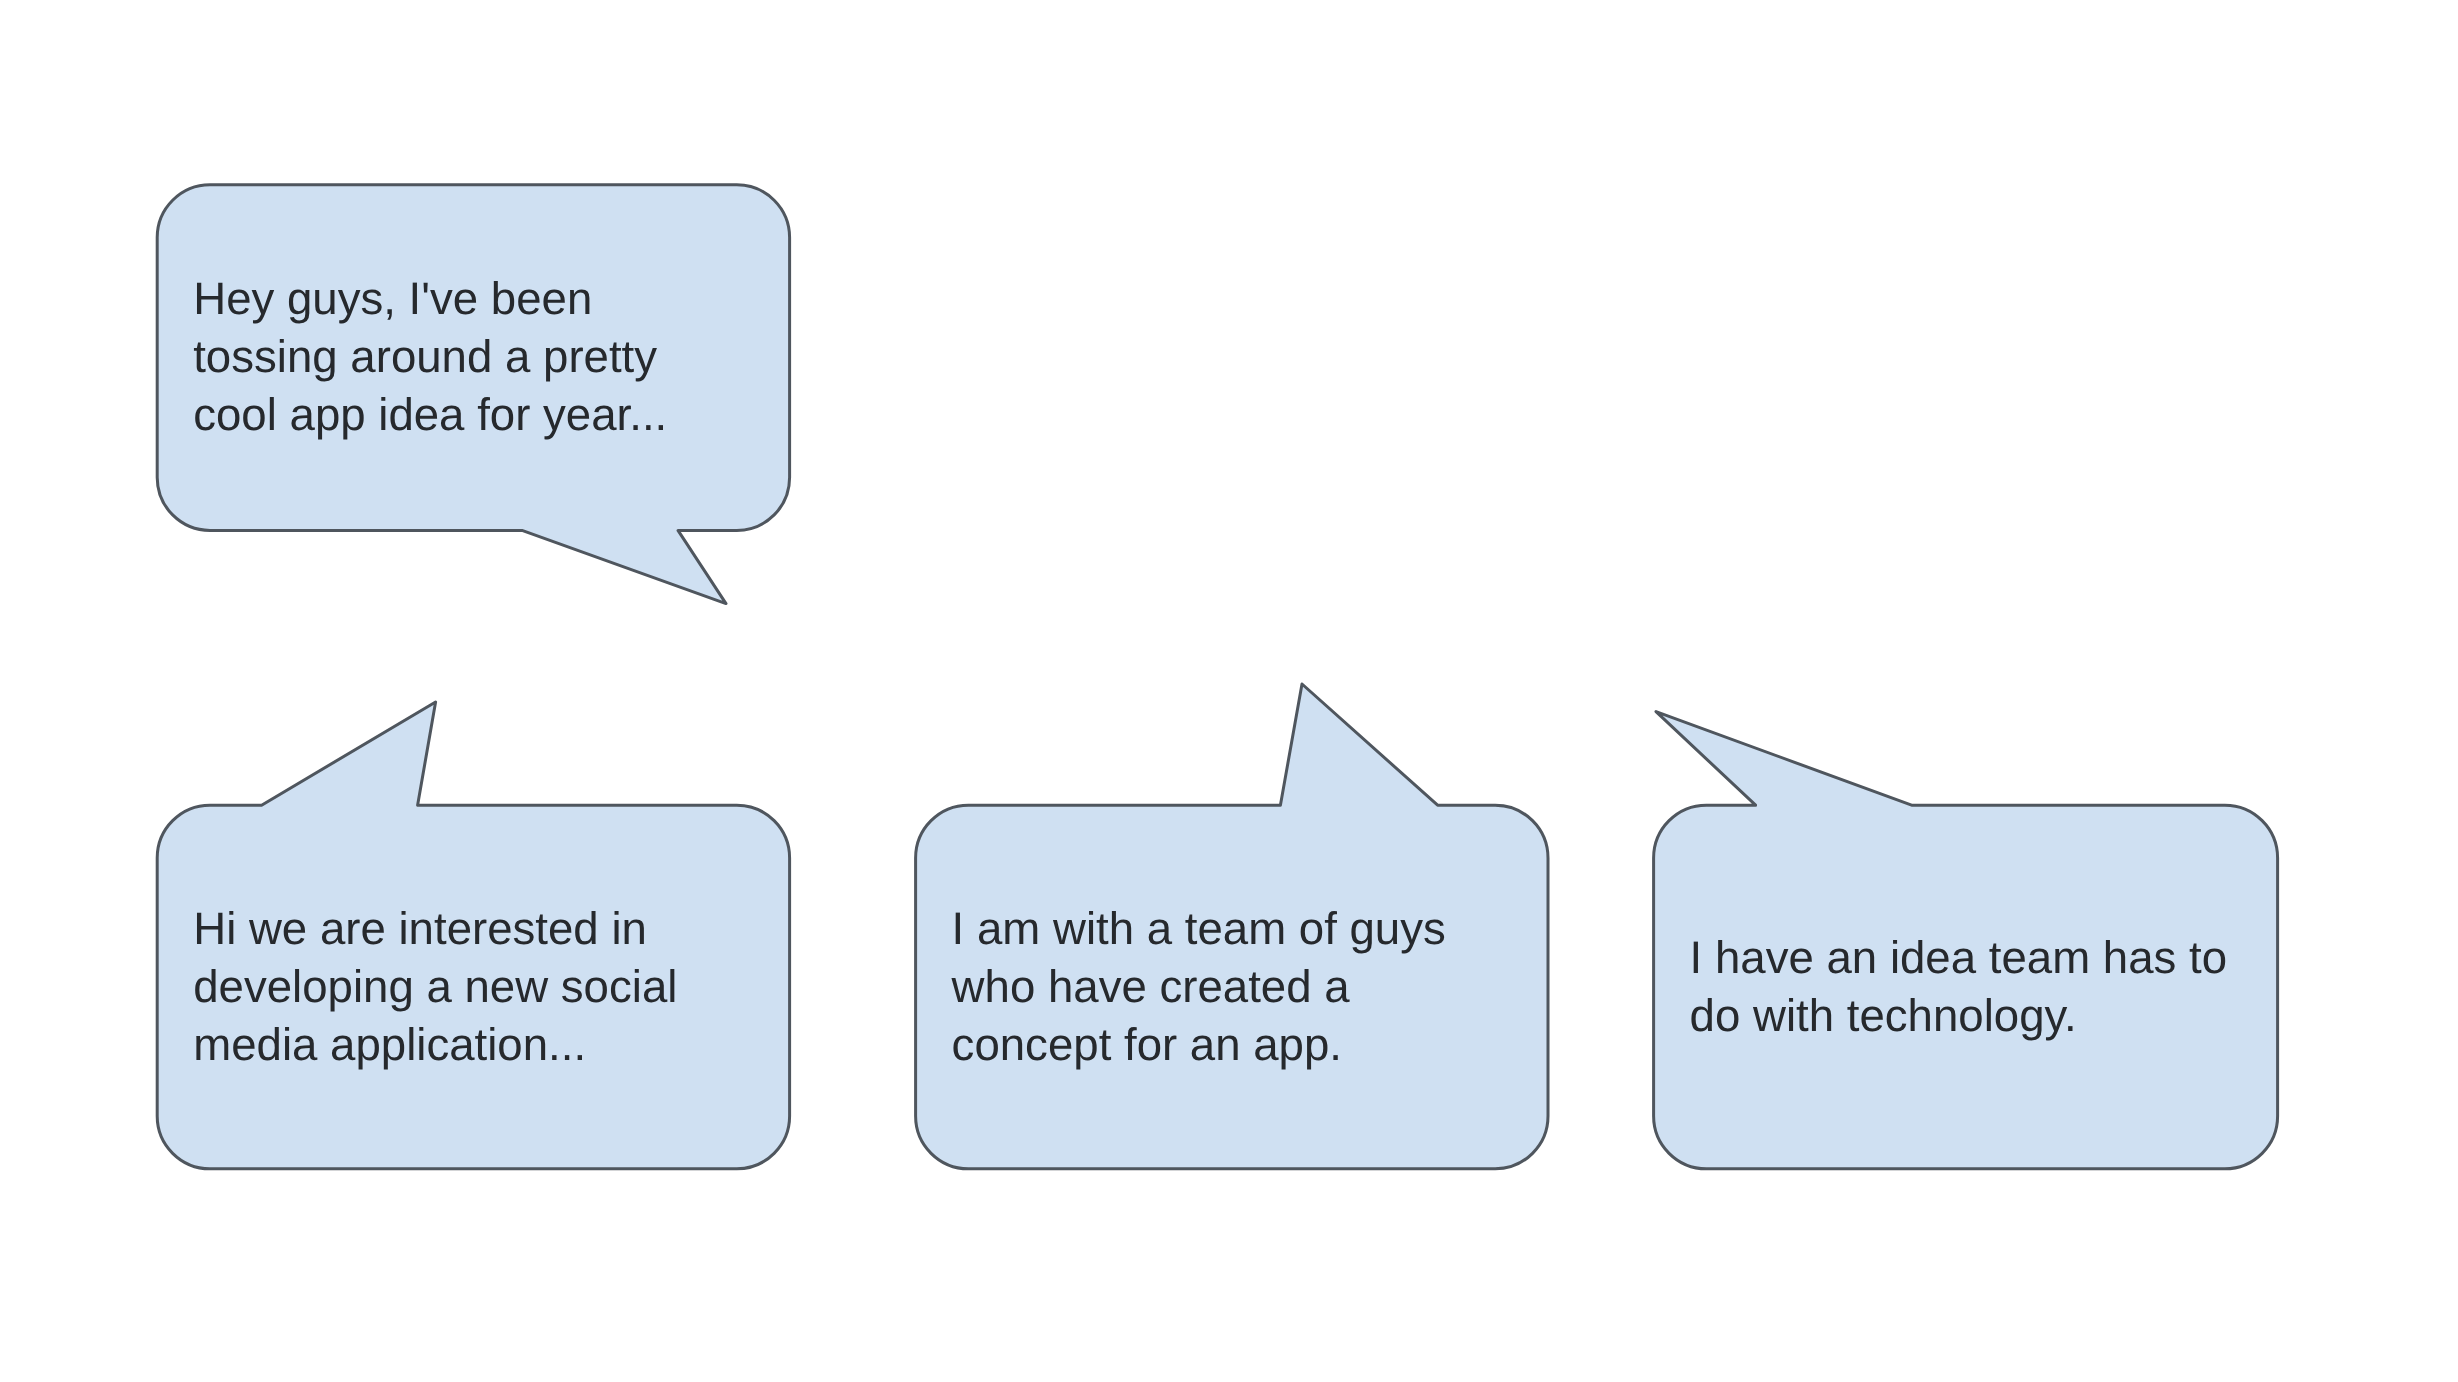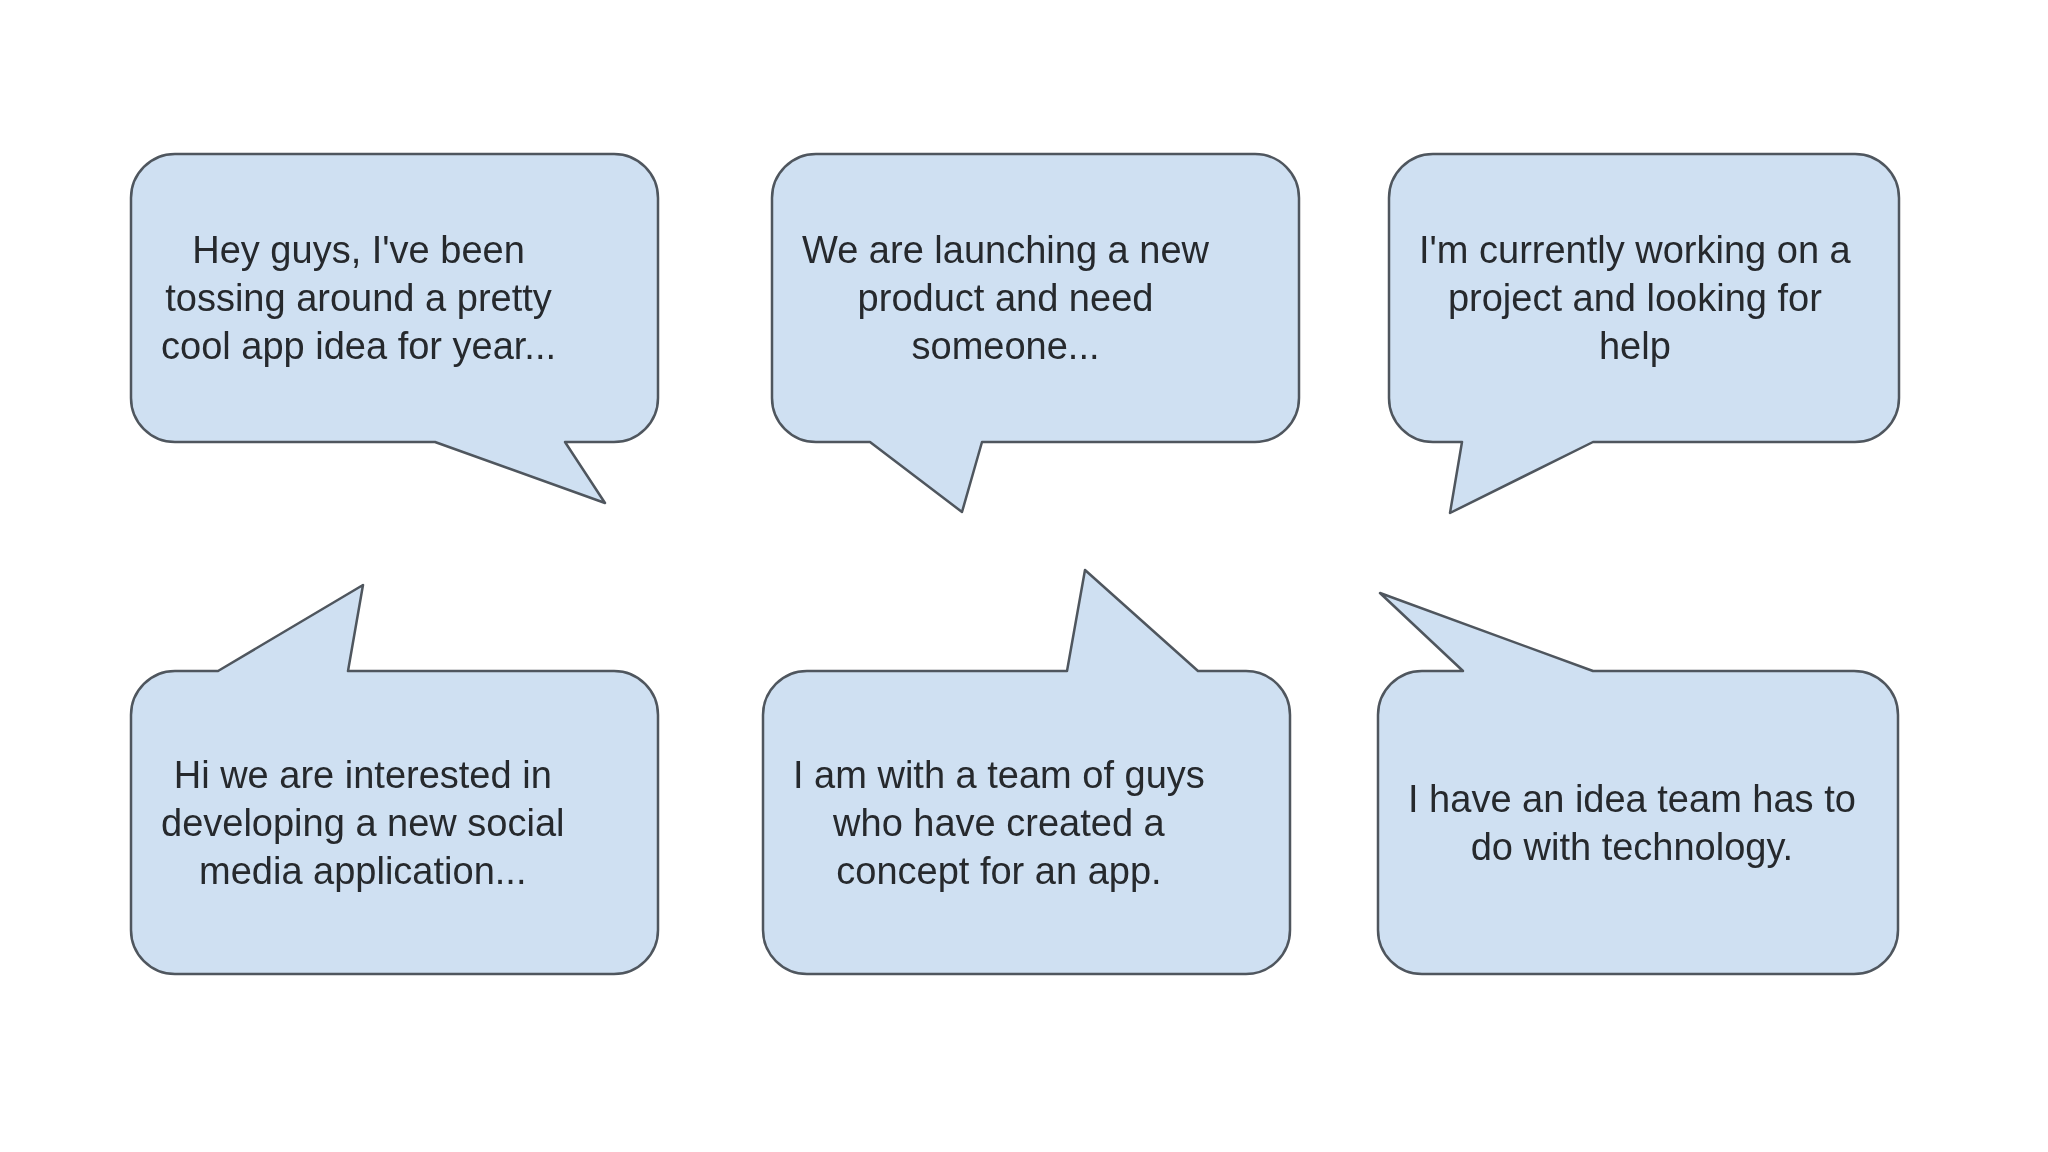--- a/index.html
+++ b/index.html
@@ -13,21 +13,20 @@
     overflow: hidden;
     background: var(--bg-color, #ffffff);
     font-family: "Liberation Sans", sans-serif;
   }
   .canvas {
     position: absolute;
     inset: 0;
   }
   .bubble {
     position: absolute;
-    text-align: center;
   }
   .bubble svg {
     position: absolute;
     left: 0;
     top: 0;
     overflow: visible;
     display: block;
   }
   .bubble-text {
     position: absolute;
@@ -49,37 +48,21 @@
 
   <div class="bubble" style="left:131px; top:154px; width:527px; height:288px">
     <svg width="527" height="288" viewBox="0 0 527 288">
       <path d="M44,0 H483 A44,44 0 0 1 527,44 V244 A44,44 0 0 1 483,288 H434 L474,349 L304,288 H44 A44,44 0 0 1 0,244 V44 A44,44 0 0 1 44,0 Z" stroke-width="2.5" stroke-linejoin="round" fill="#cfe0f2" stroke="#4f565e"></path>
     </svg>
     <div class="bubble-text">Hey guys, I've been
 tossing around a pretty
 cool app idea for year...</div>
   </div>
 
-  <div class="bubble" style="left:772px; top:154px; width:527px; height:288px">
-    <svg width="527" height="288" viewBox="0 0 527 288">
-      <path d="M44,0 H483 A44,44 0 0 1 527,44 V244 A44,44 0 0 1 483,288 H210 L190,358 L98,288 H44 A44,44 0 0 1 0,244 V44 A44,44 0 0 1 44,0 Z" stroke-width="2.5" stroke-linejoin="round" fill="#cfe0f2" stroke="#4f565e"></path>
-    </svg>
-    <div class="bubble-text">We are launching a new
-product and need
-someone...</div>
-  </div>
 
-  <div class="bubble" style="left:1389px; top:154px; width:510px; height:288px">
-    <svg width="510" height="288" viewBox="0 0 510 288">
-      <path d="M44,0 H466 A44,44 0 0 1 510,44 V244 A44,44 0 0 1 466,288 H204 L61,359 L73,288 H44 A44,44 0 0 1 0,244 V44 A44,44 0 0 1 44,0 Z" stroke-width="2.5" stroke-linejoin="round" fill="#cfe0f2" stroke="#4f565e"></path>
-    </svg>
-    <div class="bubble-text">I'm currently working on a
-project and looking for
-help</div>
-  </div>
 
   <div class="bubble" style="left:131px; top:671px; width:527px; height:303px">
     <svg width="527" height="303" viewBox="0 0 527 303">
       <path d="M44,0 H87 L232,-86 L217,0 H483 A44,44 0 0 1 527,44 V259 A44,44 0 0 1 483,303 H44 A44,44 0 0 1 0,259 V44 A44,44 0 0 1 44,0 Z" stroke-width="2.5" stroke-linejoin="round" fill="#cfe0f2" stroke="#4f565e"></path>
     </svg>
     <div class="bubble-text">Hi we are interested in
 developing a new social
 media application...</div>
   </div>
 

